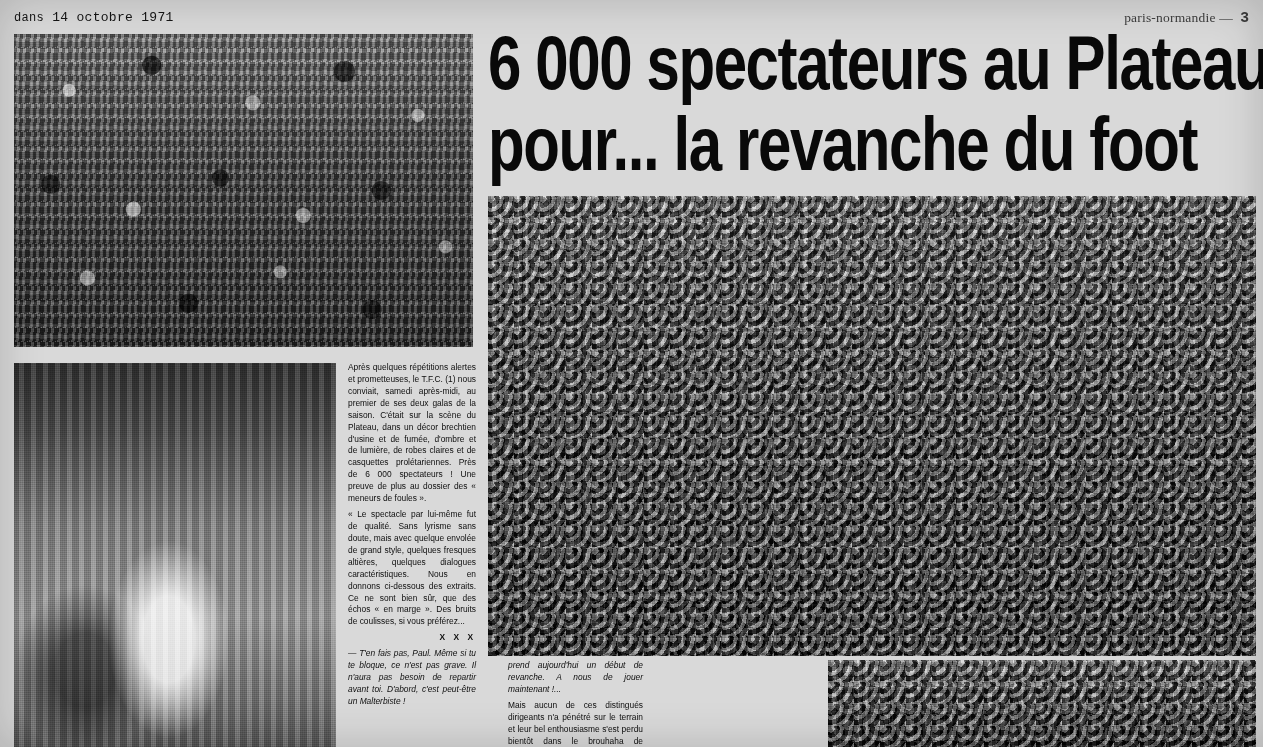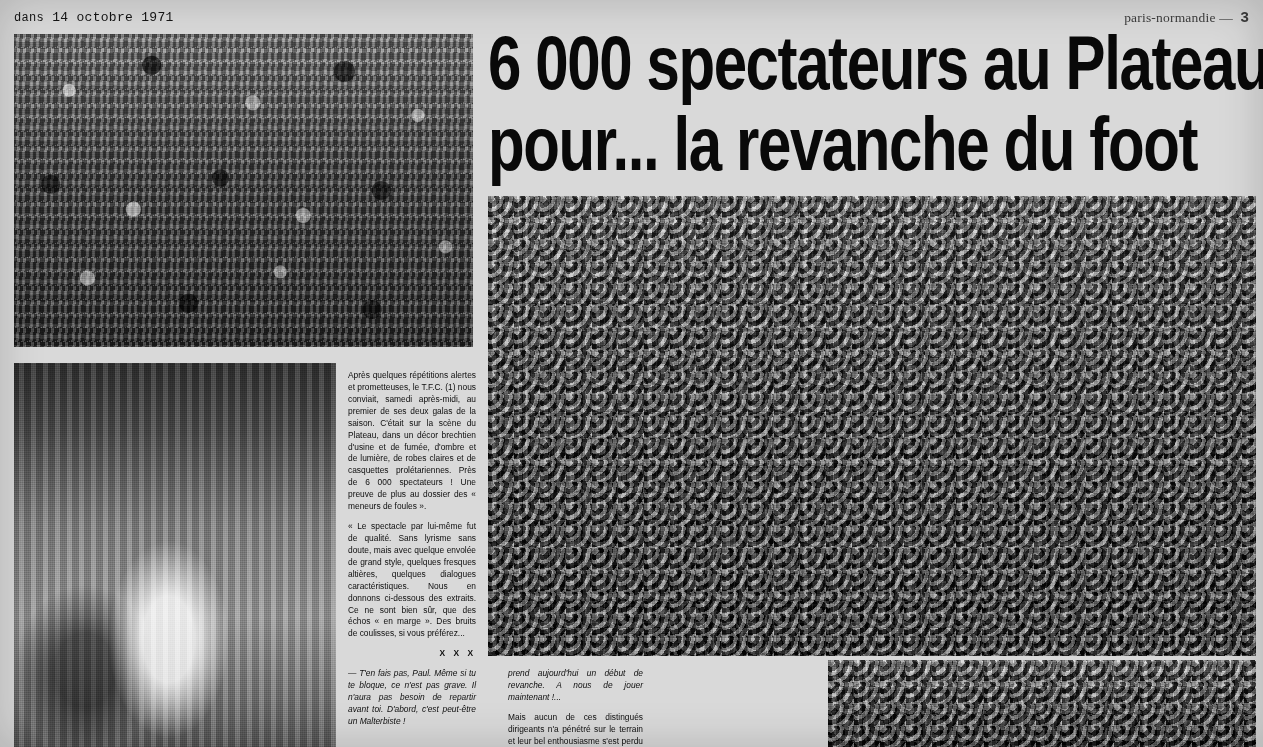--- a/index.html
+++ b/index.html
@@ -148,21 +148,21 @@
 
   
   .col {
     position: absolute;
     color: #141414;
     font-family: "Liberation Sans", sans-serif;
     font-size: 8.4px;
     line-height: 1.42;
     text-align: justify;
   }
-  .col p { margin: 8px 0 4px 0; }
+  .col p { margin: 0 0 4px 0; }
   .col p.center { text-align: right; letter-spacing: 3px; font-weight: bold; }
   .col p.ital { font-style: italic; }
   .col-1 { left: 348px; top: 362px; width: 128px; }
   .col-2 { left: 508px; top: 660px; width: 135px; }
   .col-3 { left: 652px; top: 660px; width: 160px; }
 
   .edge-shadow {
     position: absolute;
     inset: 0;
     pointer-events: none;

